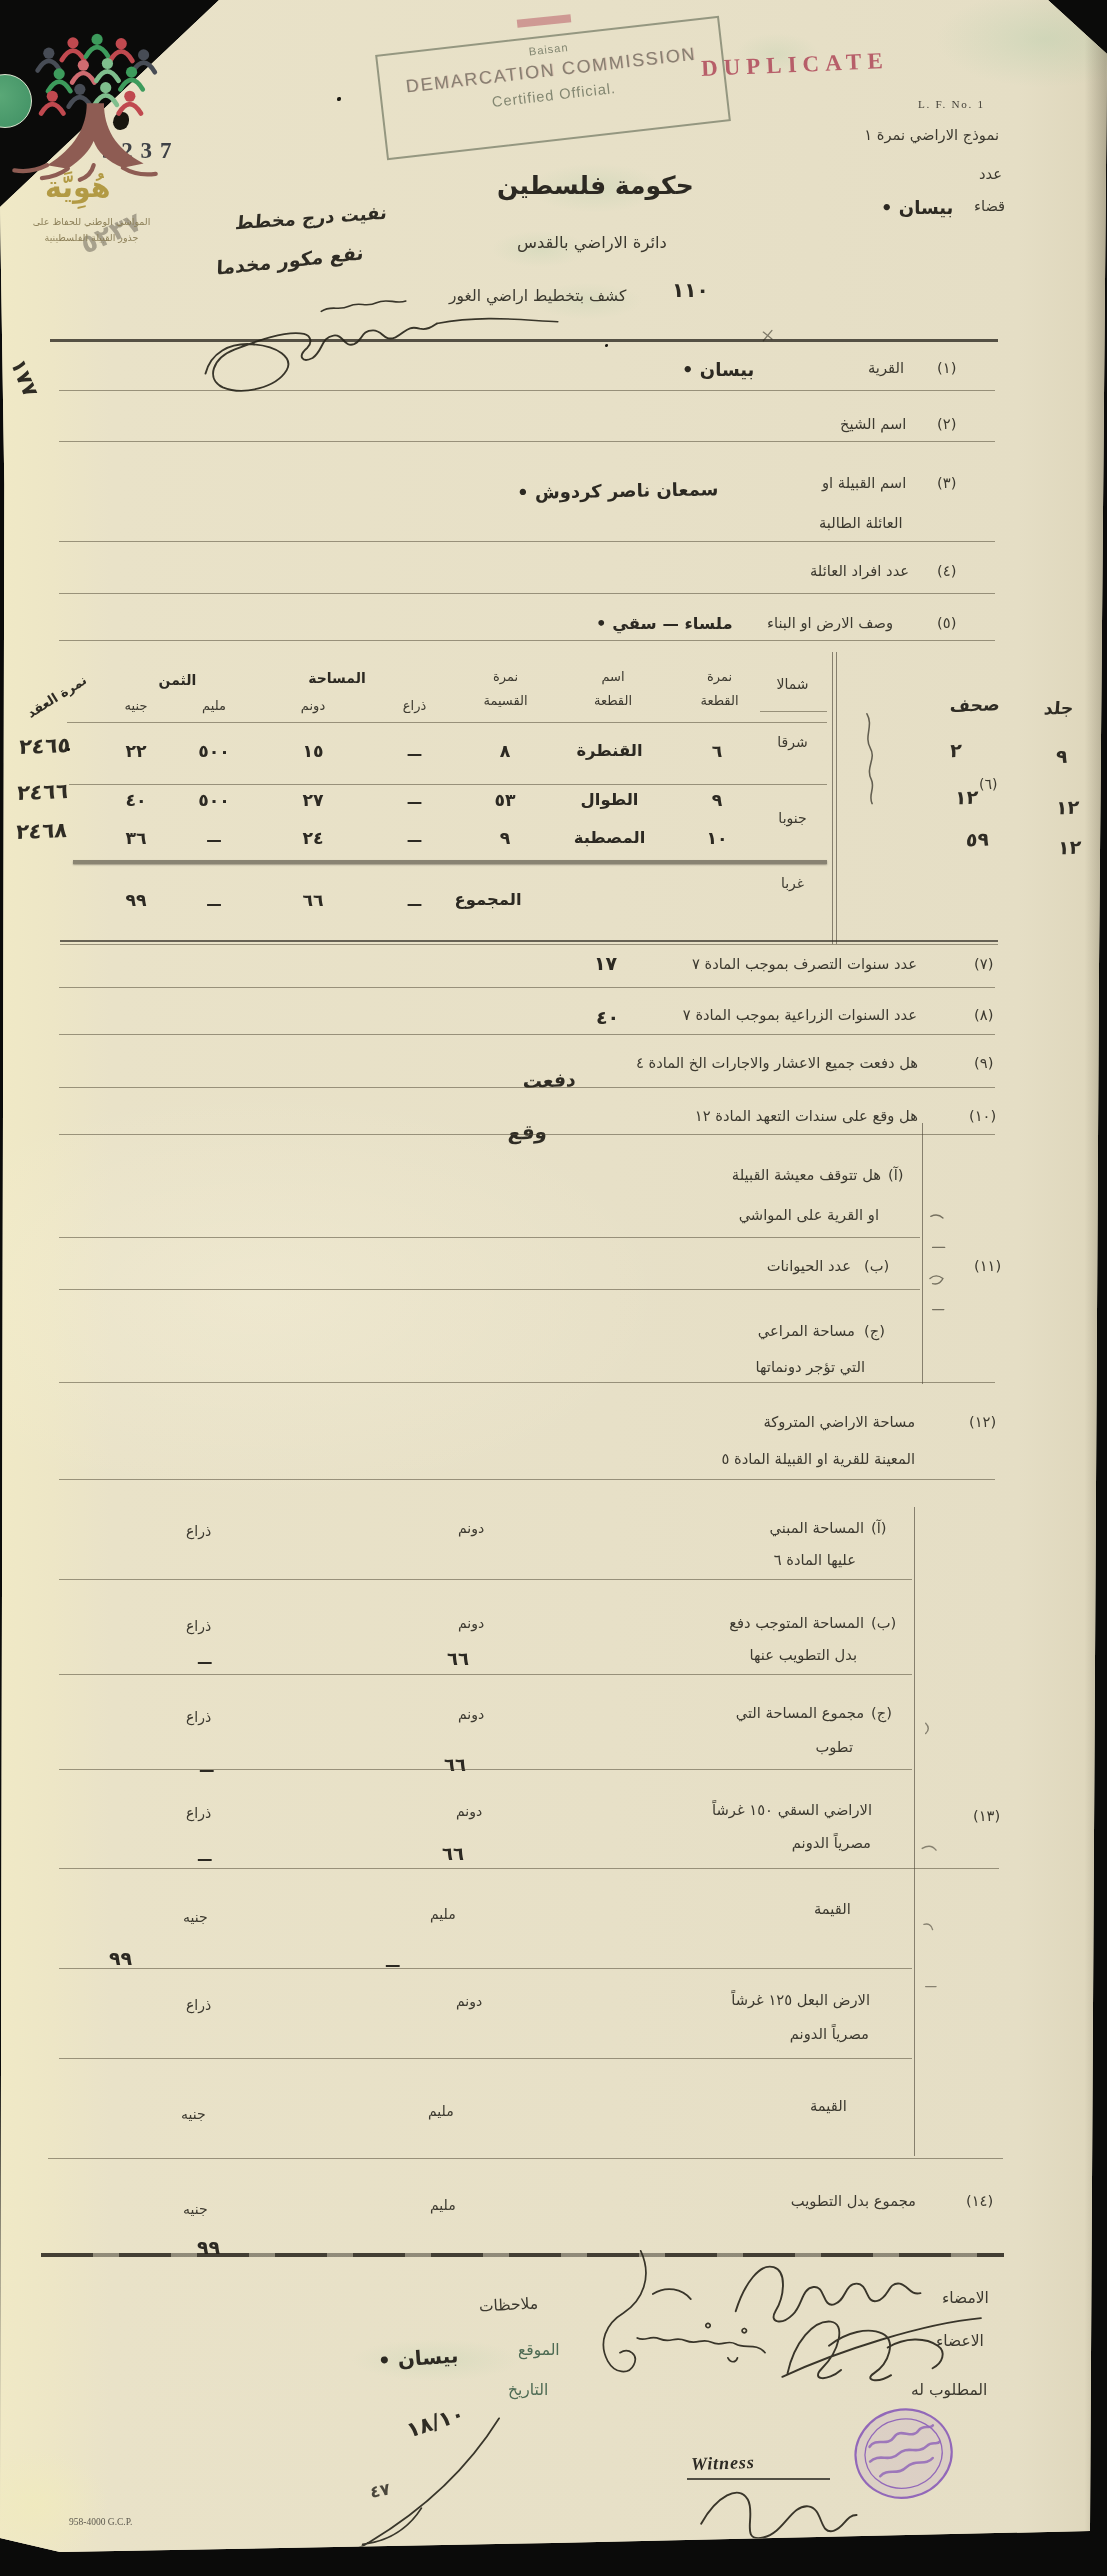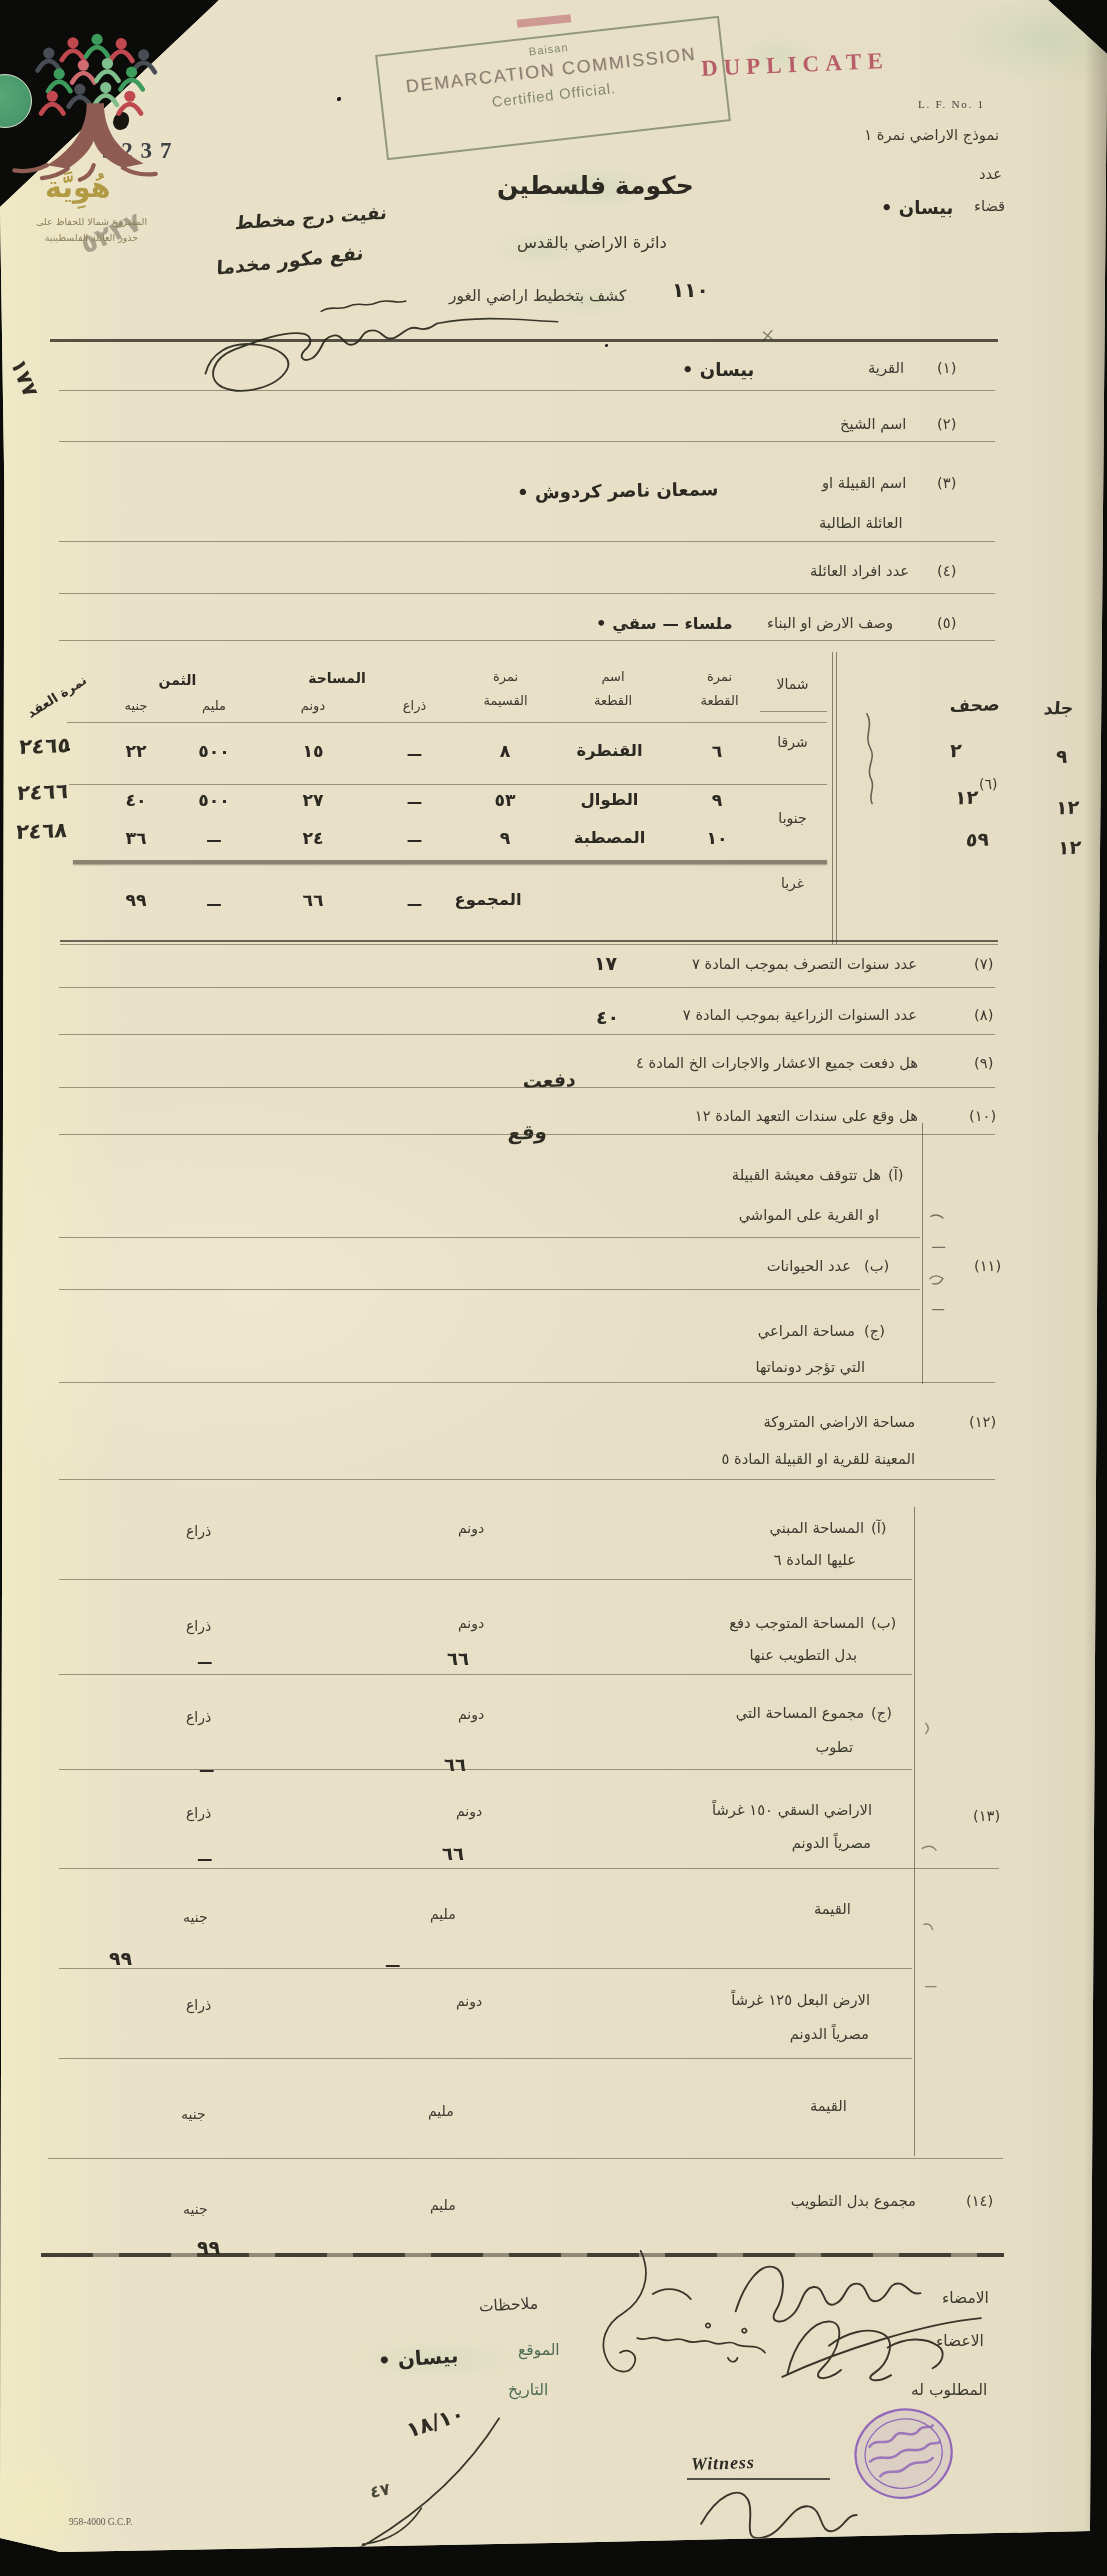--- a/index.html
+++ b/index.html
@@ -350,16 +350,16 @@
       <circle cx="118" cy="82" r="6.5" fill="#7fbe8d"></circle>
         <path d="M105 102 Q118 80 131 102" stroke="#7fbe8d" stroke-width="5.5"></path>
       <circle cx="146" cy="92" r="6.5" fill="#c0494f"></circle>
         <path d="M133 112 Q146 90 159 112" stroke="#c0494f" stroke-width="5.5"></path>
     </g>
     <path fill="#8e5c53" stroke="none" d="M96 100 C96 128 82 152 50 172 L74 176 C90 166 100 154 104 144 C108 156 120 168 138 175 L162 170 C128 152 116 128 116 100 Z"></path>
     <path stroke="#8e5c53" stroke-width="5" d="M50 172 C38 178 24 180 12 178 M74 176 C66 182 54 186 44 187 M138 175 C148 181 162 184 176 182 M104 172 C102 180 96 186 88 189"></path>
   </g>
 </svg>
 <span style="position:absolute;left:45px;top:171px;font-family:'DejaVu Sans',sans-serif;font-size:28.5px;font-weight:bold;color:#b29a44;direction:rtl;">هُوِيَّة</span>
-<span style="position:absolute;left:0;top:216px;width:183px;text-align:center;font-family:'DejaVu Sans',sans-serif;font-size:9.5px;color:#8d8059;direction:rtl;">المشروع شمالا للحفاظ على</span>
-<span style="position:absolute;left:0;top:232px;width:183px;text-align:center;font-family:'DejaVu Sans',sans-serif;font-size:9.5px;color:#8d8059;direction:rtl;">جذور العائلة الفلسطينية</span>
+<span style="position:absolute;left:0;top:216px;width:183px;text-align:center;font-family:'DejaVu Sans',sans-serif;font-size:9.5px;color:#8d8059;direction:rtl;">المواشي الوطني للحفاظ على</span>
+<span style="position:absolute;left:0;top:232px;width:183px;text-align:center;font-family:'DejaVu Sans',sans-serif;font-size:9.5px;color:#8d8059;direction:rtl;">جذور القبيلة الفلسطينية</span>
 <div style="position:absolute;left:-22.5px;top:74px;width:52px;height:52px;border-radius:50%;background:radial-gradient(circle at 40% 40%, #5aa877, #3f8f63);border:1.7px solid #dfe8d2;"></div>
 
 
 </body></html>

